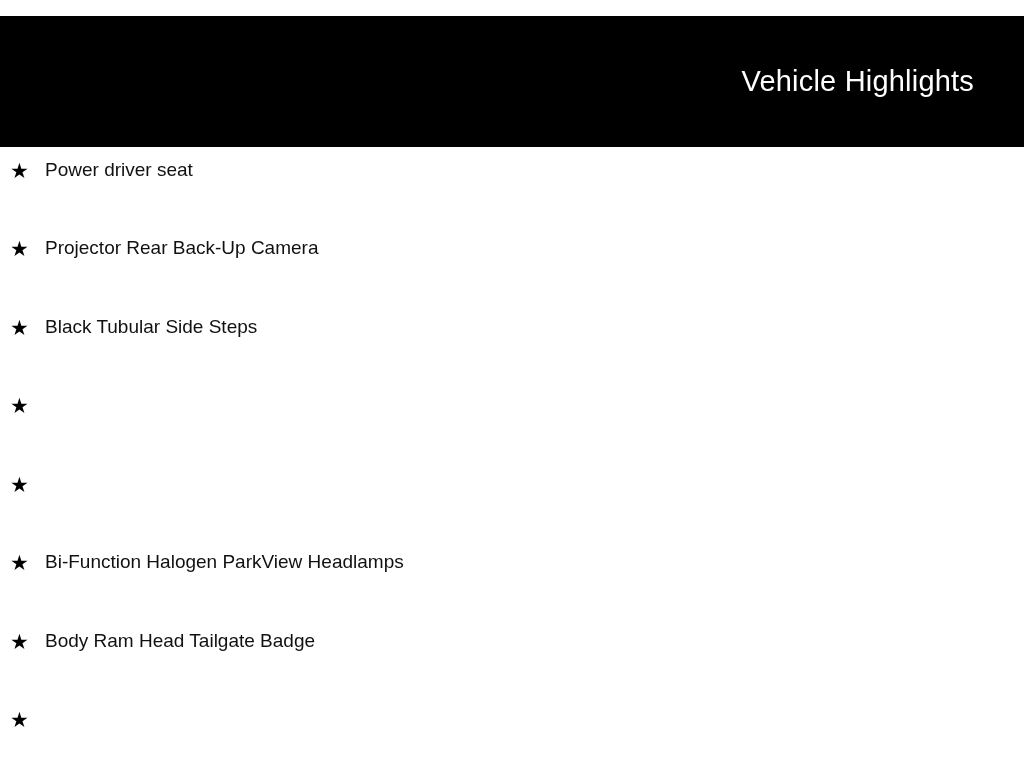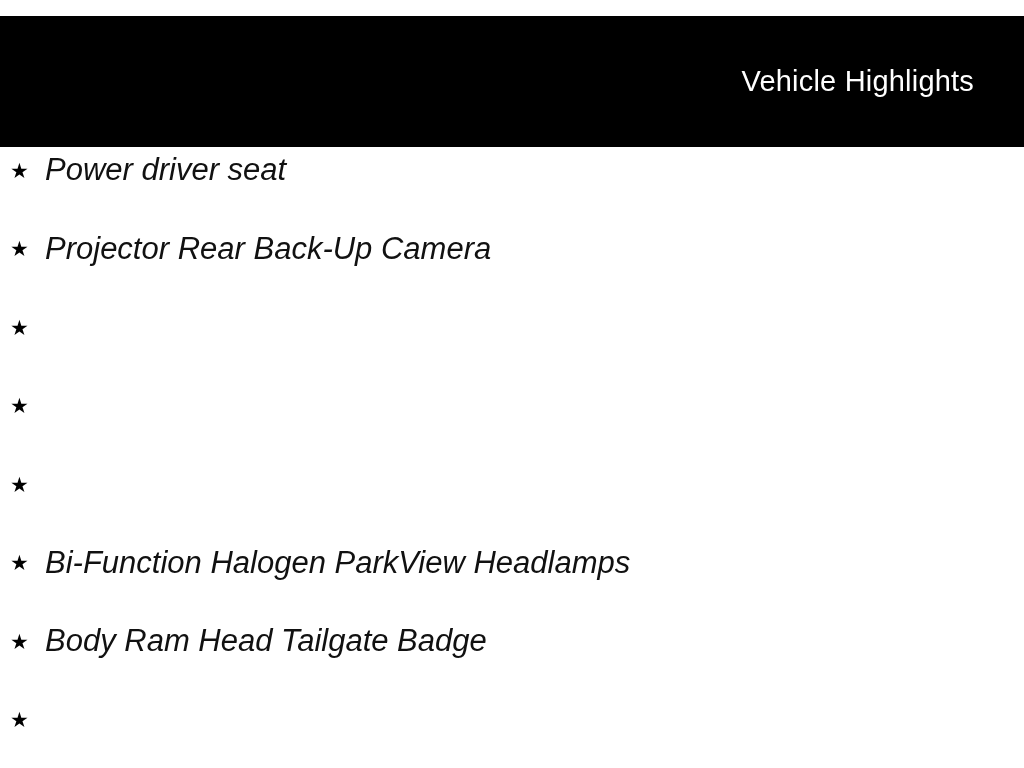--- a/index.html
+++ b/index.html
@@ -66,24 +66,23 @@
     flex: 0 0 24px;
     color: #000000;
     font-size: 21px;
     line-height: 1;
     text-align: left;
     margin-right: 11px;
   }
 
   .highlight-text {
     color: #111111;
-    font-size: 31px;
+    font-size: 19px;
     line-height: 1.1;
     white-space: nowrap;
-    font-style: italic;
   }
 </style>
 </head>
 <body>
 
 <div id="page">
 
   <div id="header-bar">
     <div id="header-title">Vehicle Highlights</div>
   </div>
@@ -95,20 +94,21 @@
       <span class="highlight-text">Power driver seat</span>
     </li>
 
     <li class="highlight-item">
       <span class="star-icon">★</span>
       <span class="highlight-text">Projector Rear Back-Up Camera</span>
     </li>
 
     <li class="highlight-item">
       <span class="star-icon">★</span>
+      <span class="highlight-text">Black Tubular Side Steps</span>
     </li>
 
     <li class="highlight-item">
       <span class="star-icon">★</span>
     </li>
 
     <li class="highlight-item">
       <span class="star-icon">★</span>
     </li>
 

